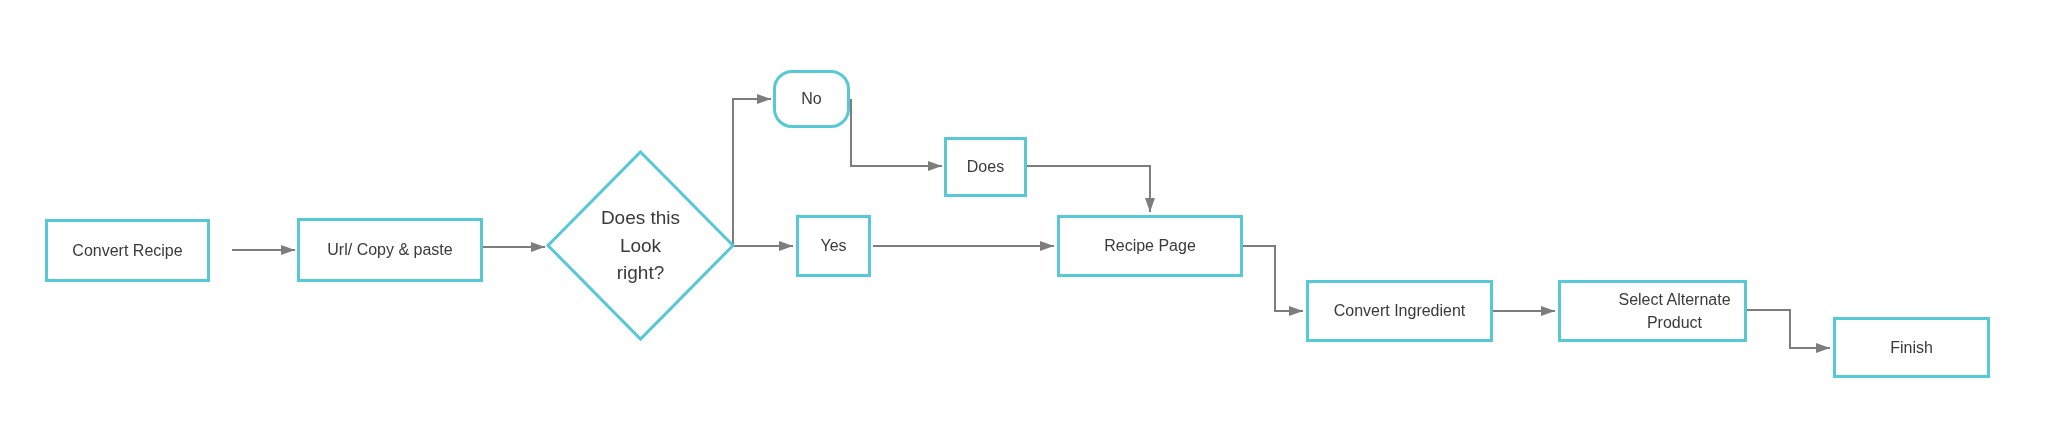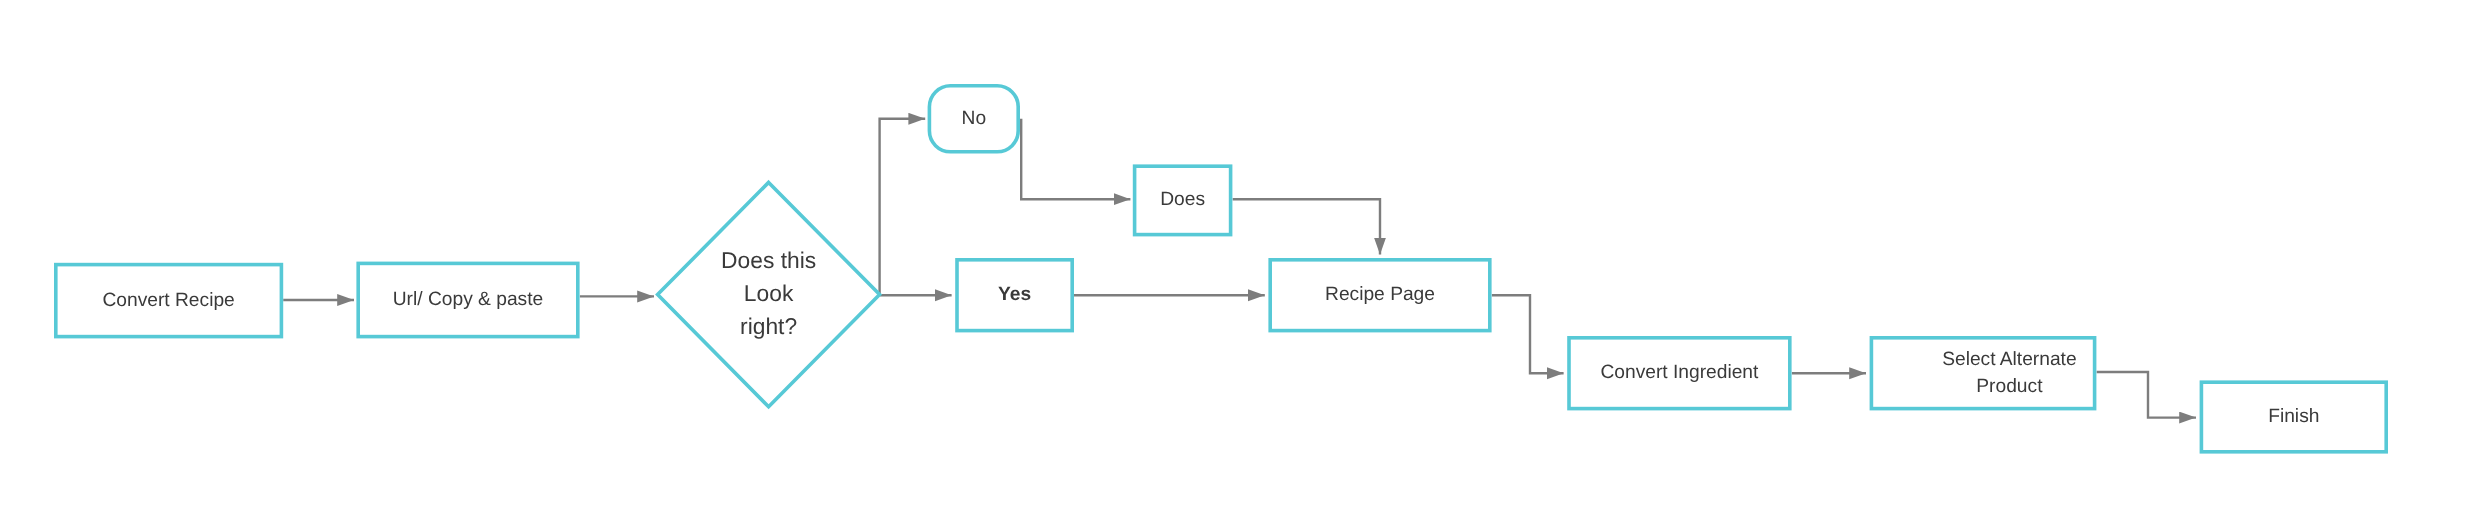--- a/index.html
+++ b/index.html
@@ -62,38 +62,38 @@
       <polyline points="851,99 851,166 942,166" fill="none" stroke="#7d7d7d" stroke-width="2" stroke-linejoin="miter" marker-end="url(#arrowhead)"></polyline>
       <polyline points="1027,166 1150,166 1150,212" fill="none" stroke="#7d7d7d" stroke-width="2" stroke-linejoin="miter" marker-end="url(#arrowhead)"></polyline>
       <polyline points="733,246 793,246" fill="none" stroke="#7d7d7d" stroke-width="2" stroke-linejoin="miter" marker-end="url(#arrowhead)"></polyline>
       <polyline points="873,246 1054,246" fill="none" stroke="#7d7d7d" stroke-width="2" stroke-linejoin="miter" marker-end="url(#arrowhead)"></polyline>
       <polyline points="1243,246 1275,246 1275,311 1303,311" fill="none" stroke="#7d7d7d" stroke-width="2" stroke-linejoin="miter" marker-end="url(#arrowhead)"></polyline>
       <polyline points="1493,311 1555,311" fill="none" stroke="#7d7d7d" stroke-width="2" stroke-linejoin="miter" marker-end="url(#arrowhead)"></polyline>
       <polyline points="1747,310 1790,310 1790,348 1830,348" fill="none" stroke="#7d7d7d" stroke-width="2" stroke-linejoin="miter" marker-end="url(#arrowhead)"></polyline>
       <polygon points="640.5,152 733,245.5 640.5,339 548,245.5" fill="#ffffff" stroke="#57c9d6" stroke-width="3"></polygon>
     </svg>
 
-<div class="node" style="left: 45px; top: 219px; width: 191px; height: 63px;">
+<div class="node" style="left: 45px; top: 219px; width: 165px; height: 63px;">
       <span class="node-label">Convert Recipe</span>
     </div>
     <div class="node" style="left: 297px; top: 218px; width: 186px; height: 64px;">
       <span class="node-label">Url/ Copy &amp; paste</span>
     </div>
     <div class="node decision-overlay" style="left: 548px; top: 152px; width: 185px; height: 187px;">
       <span class="node-label">Does this
 Look
 right?</span>
     </div>
     <div class="node" style="left: 773px; top: 70px; width: 77px; height: 58px; border-radius: 19px;">
       <span class="node-label">No</span>
     </div>
     <div class="node" style="left: 944px; top: 137px; width: 83px; height: 60px;">
       <span class="node-label">Does</span>
     </div>
-    <div class="node" style="left: 796px; top: 215px; width: 99px; height: 62px; font-weight: bold;">
+    <div class="node" style="left: 796px; top: 215px; width: 75px; height: 62px;">
       <span class="node-label">Yes</span>
     </div>
     <div class="node" style="left: 1057px; top: 215px; width: 186px; height: 62px; align-items: center;">
       <span class="node-label">Recipe Page</span>
     </div>
     <div class="node" style="left: 1306px; top: 280px; width: 187px; height: 62px;">
       <span class="node-label">Convert Ingredient</span>
     </div>
     <div class="node" style="left: 1558px; top: 280px; width: 189px; height: 62px; padding-left: 44px;">
       <span class="node-label">Select Alternate Product</span>

